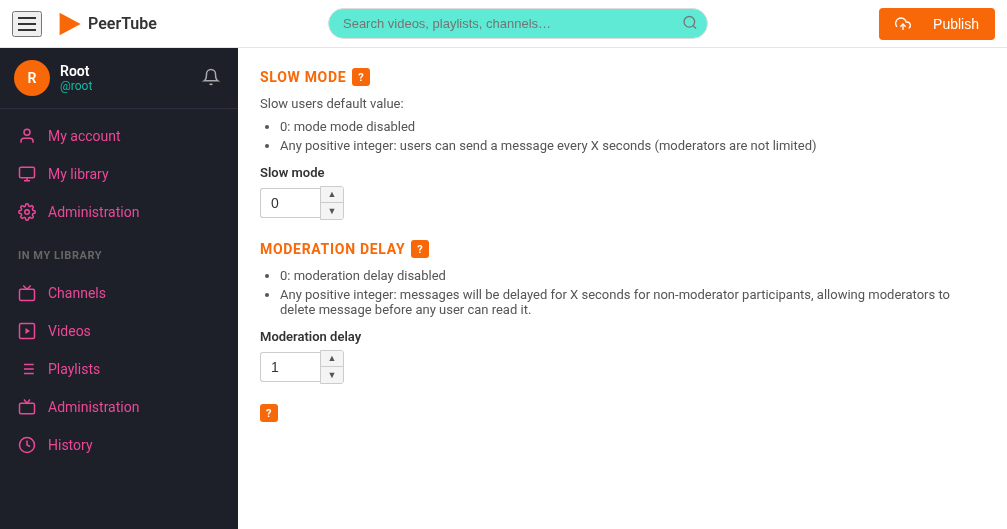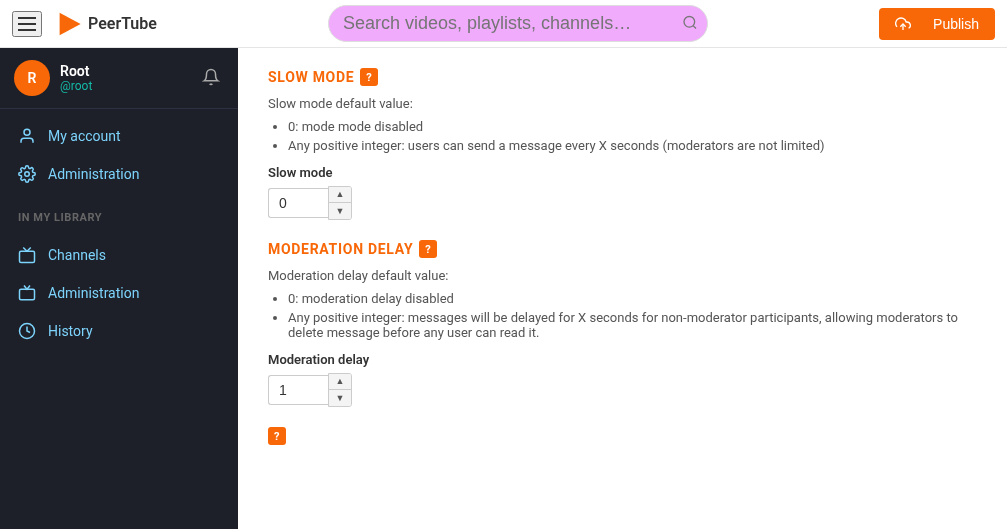--- a/index.html
+++ b/index.html
@@ -13,21 +13,21 @@
     .navbar-left { display: flex; align-items: center; gap: 12px; }
     .hamburger { cursor: pointer; display: flex; flex-direction: column; gap: 4px; padding: 4px; }
     .hamburger span { display: block; width: 18px; height: 2px; background: #333; }
     .logo { display: flex; align-items: center; gap: 6px; text-decoration: none; }
     .logo-icon { width: 28px; height: 28px; }
     .logo-text { font-size: 16px; font-weight: 600; color: #333; }
     .search-bar { flex: 1; display: flex; justify-content: center; }
     .search-input-wrap { position: relative; width: 380px; }
     .search-input-wrap input {
       width: 100%; padding: 7px 36px 7px 14px; border: 1px solid #ddd;
-      border-radius: 20px; font-size: 18px; color: #555; background: #f0abfc; outline: none;
+      border-radius: 20px; font-size: 13px; color: #555; background: #5eead4; outline: none;
     }
     .search-icon-btn { position: absolute; right: 10px; top: 50%; transform: translateY(-50%); background: none; border: none; cursor: pointer; color: #777; }
     .navbar-right { margin-left: auto; }
     .publish-btn {
       background: #f86808; color: #fff; border: none; border-radius: 4px;
       padding: 8px 16px; font-size: 14px; font-weight: 500; cursor: pointer;
       display: flex; align-items: center; gap: 22px;
     }
     .publish-btn svg { width: 16px; height: 16px; }
 
@@ -45,32 +45,32 @@
     }
     .avatar { width: 36px; height: 36px; border-radius: 50%; background: #f86808; display: flex; align-items: center; justify-content: center; color: #fff; font-weight: 600; font-size: 14px; overflow: hidden; flex-shrink: 0; }
     .user-info { flex: 1; }
     .user-name { color: #fff; font-weight: 600; font-size: 14px; }
     .user-handle { color: #14b8a6; font-size: 12px; }
     .bell-btn { background: none; border: none; cursor: pointer; color: #aaa; padding: 4px; }
 
     .sidebar-nav { padding: 8px 0; }
     .sidebar-item {
       display: flex; align-items: center; gap: 12px; padding: 10px 18px;
-      cursor: pointer; color: #7dd3fc; text-decoration: none; font-size: 14px;
+      cursor: pointer; color: #ec4899; text-decoration: none; font-size: 14px;
       transition: background 0.15s;
     }
     .sidebar-item svg { width: 18px; height: 18px; flex-shrink: 0; color: inherit; }
 
     .sidebar-section-label {
       padding: 10px 18px 4px; font-size: 11px; font-weight: 700;
       color: #666; text-transform: uppercase; letter-spacing: 0.05em;
     }
 
     
-    .main-content { flex: 1; overflow-y: auto; padding: 0 30px 30px; background: #fff; }
+    .main-content { flex: 1; overflow-y: auto; padding: 0 22px 30px; background: #fff; }
 
     .section-header {
       font-size: 14px; font-weight: 700; color: #f86808; text-transform: uppercase;
       letter-spacing: 0.05em; display: flex; align-items: center; gap: 6px; margin-bottom: 10px; margin-top: 20px;
     }
     .help-badge {
       display: inline-flex; align-items: center; justify-content: center;
       width: 18px; height: 18px; background: #f86808; color: #fff;
       border-radius: 3px; font-size: 11px; font-weight: 700; cursor: pointer;
     }
@@ -166,36 +166,62 @@
     <div class="sidebar-nav">
       <a class="sidebar-item">
         <svg viewBox="0 0 24 24" fill="none" stroke="currentColor" stroke-width="2">
           <path d="M20 21v-2a4 4 0 0 0-4-4H8a4 4 0 0 0-4 4v2"></path>
           <circle cx="12" cy="7" r="4"></circle>
         </svg>
         <span>My account</span>
       </a>
       <a class="sidebar-item">
         <svg viewBox="0 0 24 24" fill="none" stroke="currentColor" stroke-width="2">
+          <rect x="2" y="3" width="20" height="14" rx="2" ry="2"></rect>
+          <line x1="8" y1="21" x2="16" y2="21"></line>
+          <line x1="12" y1="17" x2="12" y2="21"></line>
+        </svg>
+        <span>My library</span>
+      </a>
+      <a class="sidebar-item">
+        <svg viewBox="0 0 24 24" fill="none" stroke="currentColor" stroke-width="2">
           <circle cx="12" cy="12" r="3"></circle>
           <path d="M19.4 15a1.65 1.65 0 0 0 .33 1.82l.06.06a2 2 0 0 1-2.83 2.83l-.06-.06a1.65 1.65 0 0 0-1.82-.33 1.65 1.65 0 0 0-1 1.51V21a2 2 0 0 1-4 0v-.09A1.65 1.65 0 0 0 9 19.4a1.65 1.65 0 0 0-1.82.33l-.06.06a2 2 0 0 1-2.83-2.83l.06-.06A1.65 1.65 0 0 0 4.68 15a1.65 1.65 0 0 0-1.51-1H3a2 2 0 0 1 0-4h.09A1.65 1.65 0 0 0 4.6 9a1.65 1.65 0 0 0-.33-1.82l-.06-.06a2 2 0 0 1 2.83-2.83l.06.06A1.65 1.65 0 0 0 9 4.68a1.65 1.65 0 0 0 1-1.51V3a2 2 0 0 1 4 0v.09a1.65 1.65 0 0 0 1 1.51 1.65 1.65 0 0 0 1.82-.33l.06-.06a2 2 0 0 1 2.83 2.83l-.06.06A1.65 1.65 0 0 0 19.4 9a1.65 1.65 0 0 0 1.51 1H21a2 2 0 0 1 0 4h-.09a1.65 1.65 0 0 0-1.51 1z"></path>
         </svg>
         <span>Administration</span>
       </a>
     </div>
 
     <div class="sidebar-section-label">IN MY LIBRARY</div>
 
     <div class="sidebar-nav">
       <a class="sidebar-item">
         <svg viewBox="0 0 24 24" fill="none" stroke="currentColor" stroke-width="2">
           <rect x="2" y="7" width="20" height="15" rx="2" ry="2"></rect>
           <polyline points="17 2 12 7 7 2"></polyline>
         </svg>
         <span>Channels</span>
+      </a>
+      <a class="sidebar-item">
+        <svg viewBox="0 0 24 24" fill="none" stroke="currentColor" stroke-width="2">
+          <rect x="2" y="2" width="20" height="20" rx="2" ry="2"></rect>
+          <polygon points="10 8 16 12 10 16 10 8" fill="currentColor" stroke="none"></polygon>
+        </svg>
+        <span>Videos</span>
+      </a>
+      <a class="sidebar-item">
+        <svg viewBox="0 0 24 24" fill="none" stroke="currentColor" stroke-width="2">
+          <line x1="8" y1="6" x2="21" y2="6"></line>
+            <line x1="8" y1="12" x2="21" y2="12"></line>
+          <line x1="8" y1="18" x2="21" y2="18"></line>
+          <line x1="3" y1="6" x2="3.01" y2="6"></line>
+            <line x1="3" y1="12" x2="3.01" y2="12"></line>
+          <line x1="3" y1="18" x2="3.01" y2="18"></line>
+        </svg>
+        <span>Playlists</span>
       </a>
       <a class="sidebar-item">
         <svg viewBox="0 0 24 24" fill="none" stroke="currentColor" stroke-width="2">
           <rect x="2" y="7" width="20" height="14" rx="2"></rect>
             <polyline points="16 2 12 7 8 2"></polyline>
         </svg>
         <span>Administration</span>
       </a>
       <a class="sidebar-item">
         <svg viewBox="0 0 24 24" fill="none" stroke="currentColor" stroke-width="2">
@@ -206,41 +232,40 @@
       </a>
     </div>
   </aside>
 
   <main class="main-content">
 
     <div class="section-header">
       <span>SLOW MODE</span>
       <span class="help-badge">?</span>
     </div>
-    <p class="section-desc">Slow mode default value:</p>
+    <p class="section-desc">Slow users default value:</p>
     <ul class="bullet-list">
       <li>0: mode mode disabled</li>
       <li>Any positive integer: users can send a message every X seconds (moderators are not limited)</li>
     </ul>
     <div class="field-group">
       <div class="field-label">Slow mode</div>
       <div class="number-input-wrap">
         <input type="number" class="number-input" value="0" style="">
         <div class="spinner-btns">
           <button class="spinner-btn">▲</button>
           <button class="spinner-btn">▼</button>
         </div>
       </div>
     </div>
 
     <div class="section-header">
       <span>MODERATION DELAY</span>
       <span class="help-badge">?</span>
     </div>
-    <p class="section-desc">Moderation delay default value:</p>
     <ul class="bullet-list">
       <li>0: moderation delay disabled</li>
       <li>Any positive integer: messages will be delayed for X seconds for non-moderator participants, allowing moderators to delete message before any user can read it.</li>
     </ul>
     <div class="field-group">
       <div class="field-label">Moderation delay</div>
       <div class="number-input-wrap">
         <input type="number" class="number-input" value="1" style="">
         <div class="spinner-btns">
           <button class="spinner-btn">▲</button>

